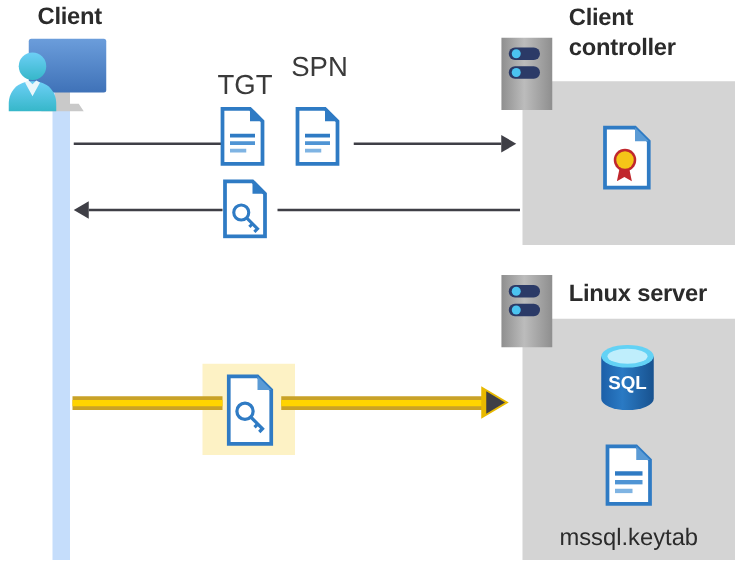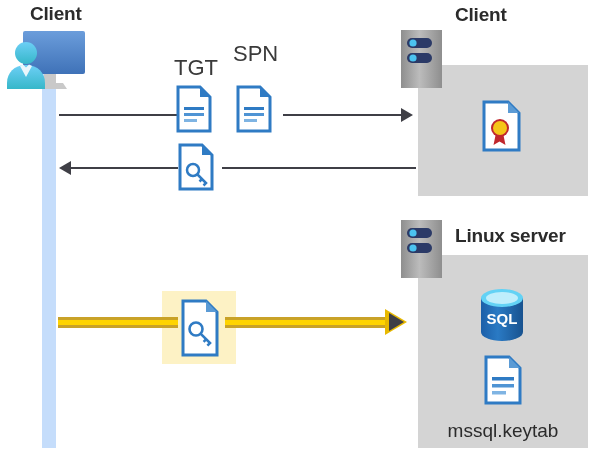--- a/index.html
+++ b/index.html
@@ -168,20 +168,21 @@
       <path d="M2 2 h22 l10 10 v34 h-32 z" fill="#ffffff" stroke="#2f7bc4" stroke-width="3"></path>
       <path d="M24 2 l10 10 h-10 z" fill="#2f7bc4"></path>
       <circle cx="15" cy="27" r="6" fill="none" stroke="#2f7bc4" stroke-width="2.5"></circle>
       <path d="M19.5 31.5 L28 40 l-2.5 2.5" fill="none" stroke="#2f7bc4" stroke-width="2.5"></path>
       <path d="M24 36 l-2.5 2.5" fill="none" stroke="#2f7bc4" stroke-width="2.5"></path>
     </svg>
   </div>
 
   <div class="abs title-bold" style="left:455px; top:3px; width:145px;">
     <div>Client</div>
+    <div>controller</div>
   </div>
 
   <div class="abs" style="left:401px; top:30px; width:41px; height:58px;">
     <svg class="icon-svg" width="41" height="58" viewBox="0 0 41 58">
       <defs>
         <linearGradient id="svrGrad1" x1="0" y1="0" x2="1" y2="0">
           <stop offset="0%" stop-color="#8e8e8e"></stop>
           <stop offset="45%" stop-color="#bcbcbc"></stop>
           <stop offset="100%" stop-color="#8e8e8e"></stop>
         </linearGradient>
@@ -209,21 +210,21 @@
   <div class="abs" style="left:401px; top:220px; width:41px; height:58px;">
     <svg class="icon-svg" width="41" height="58" viewBox="0 0 41 58">
       <rect x="0" y="0" width="41" height="58" fill="url(#svrGrad1)"></rect>
       <rect x="6" y="8" width="25" height="10" rx="5" fill="#2b3a67"></rect>
       <circle cx="12" cy="13" r="3.6" fill="#4bc3f0"></circle>
       <rect x="6" y="23" width="25" height="10" rx="5" fill="#2b3a67"></rect>
       <circle cx="12" cy="28" r="3.6" fill="#4bc3f0"></circle>
     </svg>
   </div>
 
-  <div class="abs" style="left:479px; top:288px; width:46px; height:54px;">
+  <div class="abs" style="left:479px; top:275px; width:46px; height:54px;">
     <svg class="icon-svg" width="46" height="54" viewBox="0 0 46 54">
       <defs>
         <linearGradient id="sqlBody" x1="0" y1="0" x2="1" y2="0">
           <stop offset="0%" stop-color="#1c5fa8"></stop>
           <stop offset="40%" stop-color="#2a7ac4"></stop>
           <stop offset="100%" stop-color="#18528f"></stop>
         </linearGradient>
       </defs>
       <path d="M2 10 h42 v34 a21 9 0 0 1 -42 0 z" fill="url(#sqlBody)"></path>
       <ellipse cx="23" cy="10" rx="21" ry="9" fill="#63d2f5"></ellipse>

